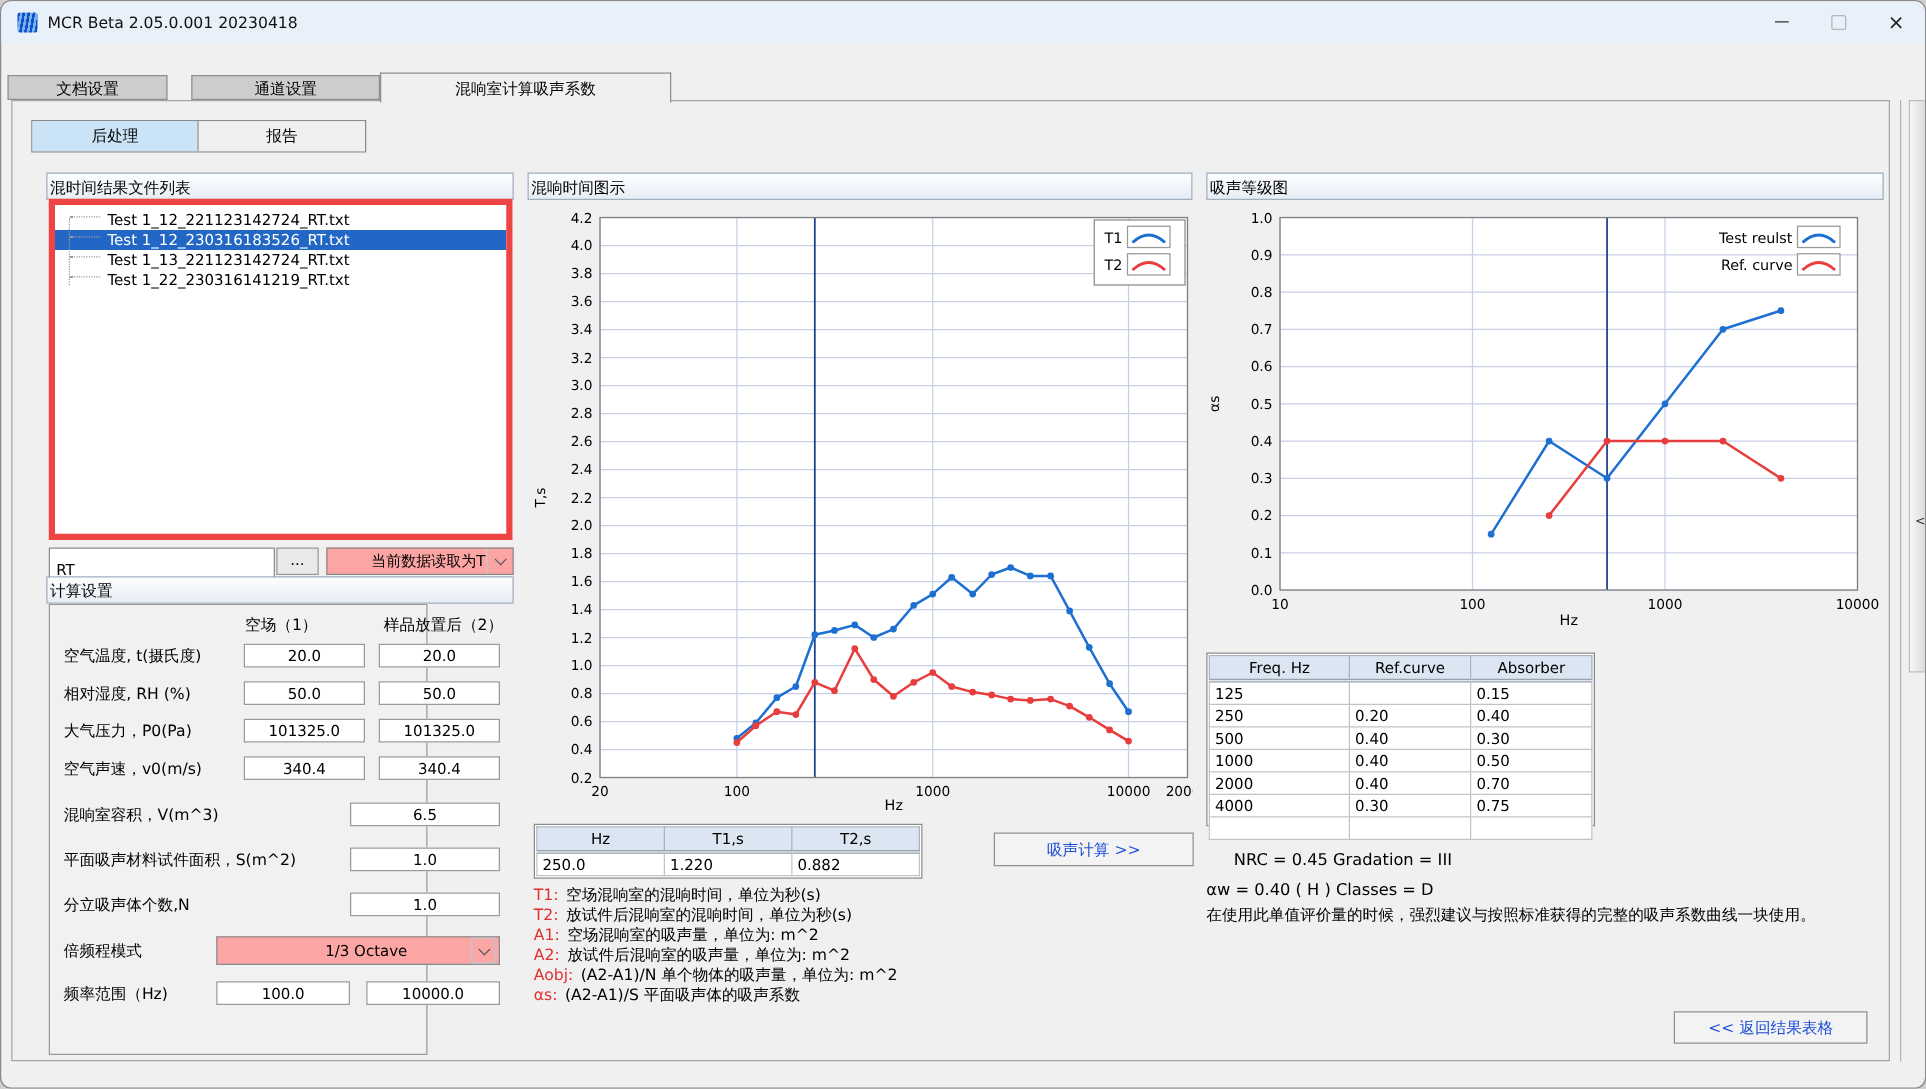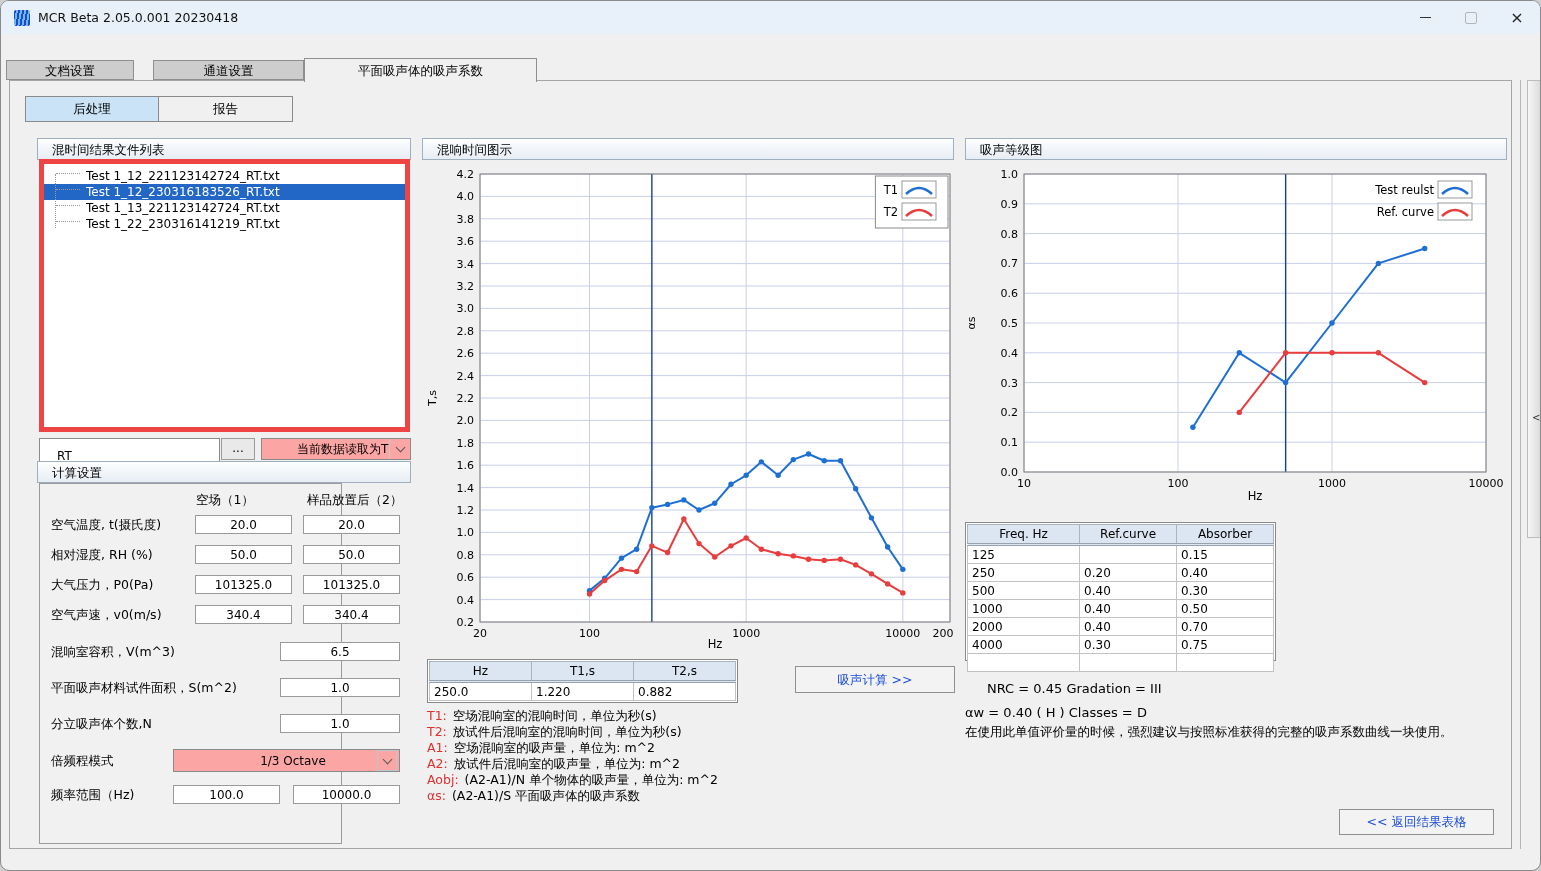--- a/index.html
+++ b/index.html
@@ -25,29 +25,29 @@
   .content{position:absolute;left:8px;top:79px;width:1503px;height:769px;background:#f0f0f0;border:1px solid #a5a5a5;box-sizing:border-box;}
   .gutter{position:absolute;left:1519px;top:79px;height:769px;width:0;border-left:1px solid #b5b5b5;}
   .grip{position:absolute;left:1526px;top:79px;width:15px;height:458px;background:linear-gradient(90deg,#f7f7f7,#d9d9d9);border:1px solid #bcbcbc;box-sizing:border-box;}
   .grip .chev-left{position:absolute;left:4px;top:331px;font-size:10px;color:#333;}
   
   .subtabs{position:absolute;left:15px;top:15px;display:flex;border:1px solid #8a8a8a;}
   .subtab{width:133px;height:24px;line-height:24px;text-align:center;font-size:12.5px;background:#f0f0f0;box-sizing:border-box;}
   .subtab.first{border-right:1px solid #8a8a8a;}
   .subtab.active{background:#cbe3f6;}
   
-  .phead{position:absolute;height:22px;line-height:21px;font-size:12.5px;color:#000;padding-left:14px;background:linear-gradient(#fdfeff,#e7edf5);border:1px solid #9fafc0;box-sizing:border-box;}
+  .phead{position:absolute;height:22px;line-height:21px;font-size:12.5px;color:#000;padding-left:2px;background:linear-gradient(#fdfeff,#e7edf5);border:1px solid #9fafc0;box-sizing:border-box;}
   
   .filelist{position:absolute;left:29px;top:78px;width:371px;height:273px;background:#fff;border:5px solid #ef4444;box-sizing:border-box;padding-top:4px;overflow:hidden;}
   .treeline{position:absolute;left:11px;top:10px;height:54px;border-left:1px dotted #9a9a9a;}
   .file-item{height:16px;line-height:16px;font-size:12px;color:#000;white-space:nowrap;padding-left:12px;}
   .file-item .dots{display:inline-block;width:24px;border-bottom:1px dotted #9a9a9a;margin-right:6px;vertical-align:middle;position:relative;top:-3px;}
   .file-item.selected{background:#2267c5;color:#fff;}
   
-  .rt-input{position:absolute;left:29px;top:357px;width:181px;height:36px;border:1px solid #8a8a8a;background:#fff;font-size:12px;padding:0 17px;box-sizing:border-box;font-family:inherit;}
+  .rt-input{position:absolute;left:29px;top:357px;width:181px;height:36px;border:1px solid #8a8a8a;background:#fff;font-size:12px;padding:0 5px;box-sizing:border-box;font-family:inherit;}
   .browse-btn{position:absolute;left:211px;top:357px;width:34px;height:22px;background:#e9e9e9;border:1px solid #9a9a9a;box-sizing:border-box;text-align:center;line-height:18px;font-size:12px;}
   .dd{border:1px solid #8a8a8a;background:#fca5a5;box-sizing:border-box;font-size:12px;display:flex;align-items:center;padding-left:29px;}
   .dd .dd-text{flex:1;padding-left:6px;white-space:nowrap;overflow:hidden;}
   .dd .dd-btn{width:20px;height:100%;display:flex;align-items:center;justify-content:center;border-left:1px solid #c8c8c8;}
   .chev{display:inline-block;width:6px;height:6px;border:solid #555;border-width:0 1.5px 1.5px 0;transform:rotate(45deg);margin-top:-3px;}
   .dd-datasrc{position:absolute;left:251px;top:357px;width:150px;height:22px;}
   
   .calcbox{position:absolute;left:29px;top:402px;width:303px;height:361px;border:1px solid #9a9a9a;box-sizing:border-box;background:#f1f1f1;}
   .calc-colhead{position:absolute;font-size:12.5px;color:#000;white-space:nowrap;}
   .calc-label{position:absolute;left:11px;font-size:12.5px;color:#000;white-space:nowrap;}
@@ -96,21 +96,21 @@
         <div class="ctl ctl-close">
             <span>×</span>
           </div>
       </div>
     </div>
 
 
     <div class="tabbar">
       <div class="tab" style="left:5px;width:128px;">文档设置</div>
       <div class="tab" style="left:152px;width:151px;">通道设置</div>
-      <div class="tab active" style="left:303px;width:233px;">平面吸声体的吸声系数</div>
+      <div class="tab active" style="left:303px;width:233px;">混响室计算吸声系数</div>
     </div>
 
     <div class="content">
 
       <div class="subtabs">
         <div class="subtab first active">后处理</div>
         <div class="subtab">报告</div>
       </div>
 
       <div class="phead" style="left:27px;top:57px;width:374px;">混时间结果文件列表</div>

